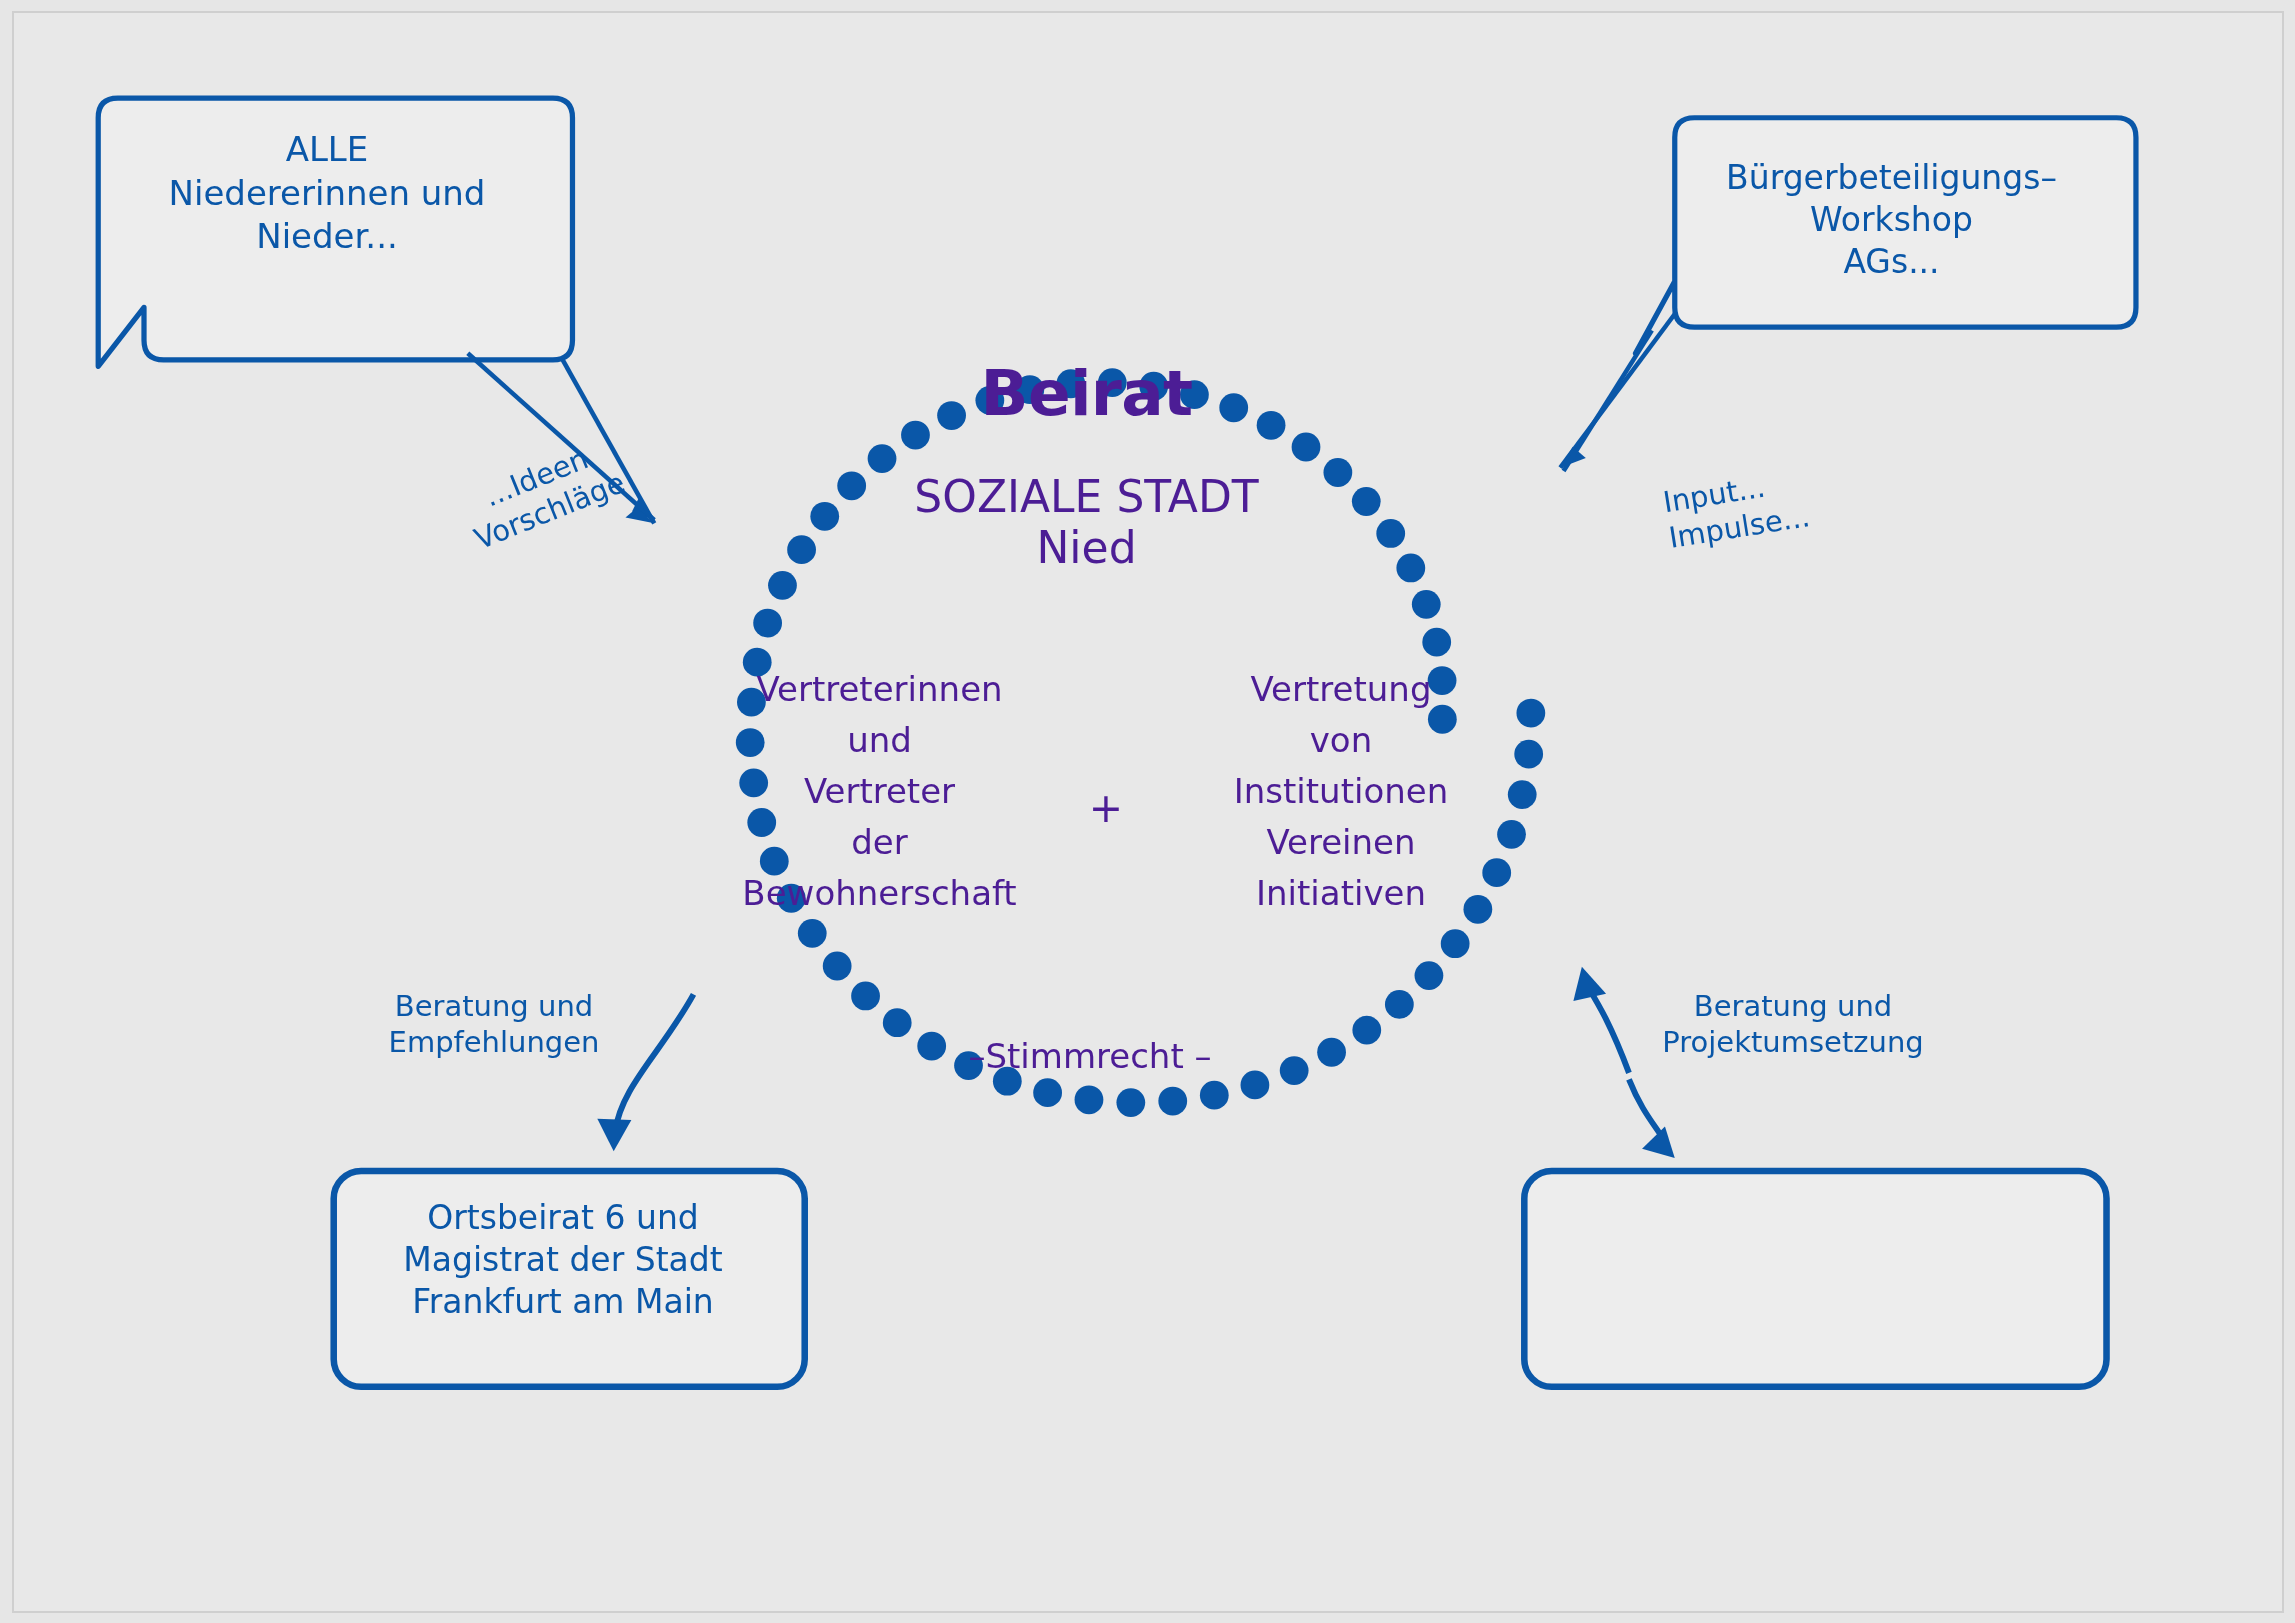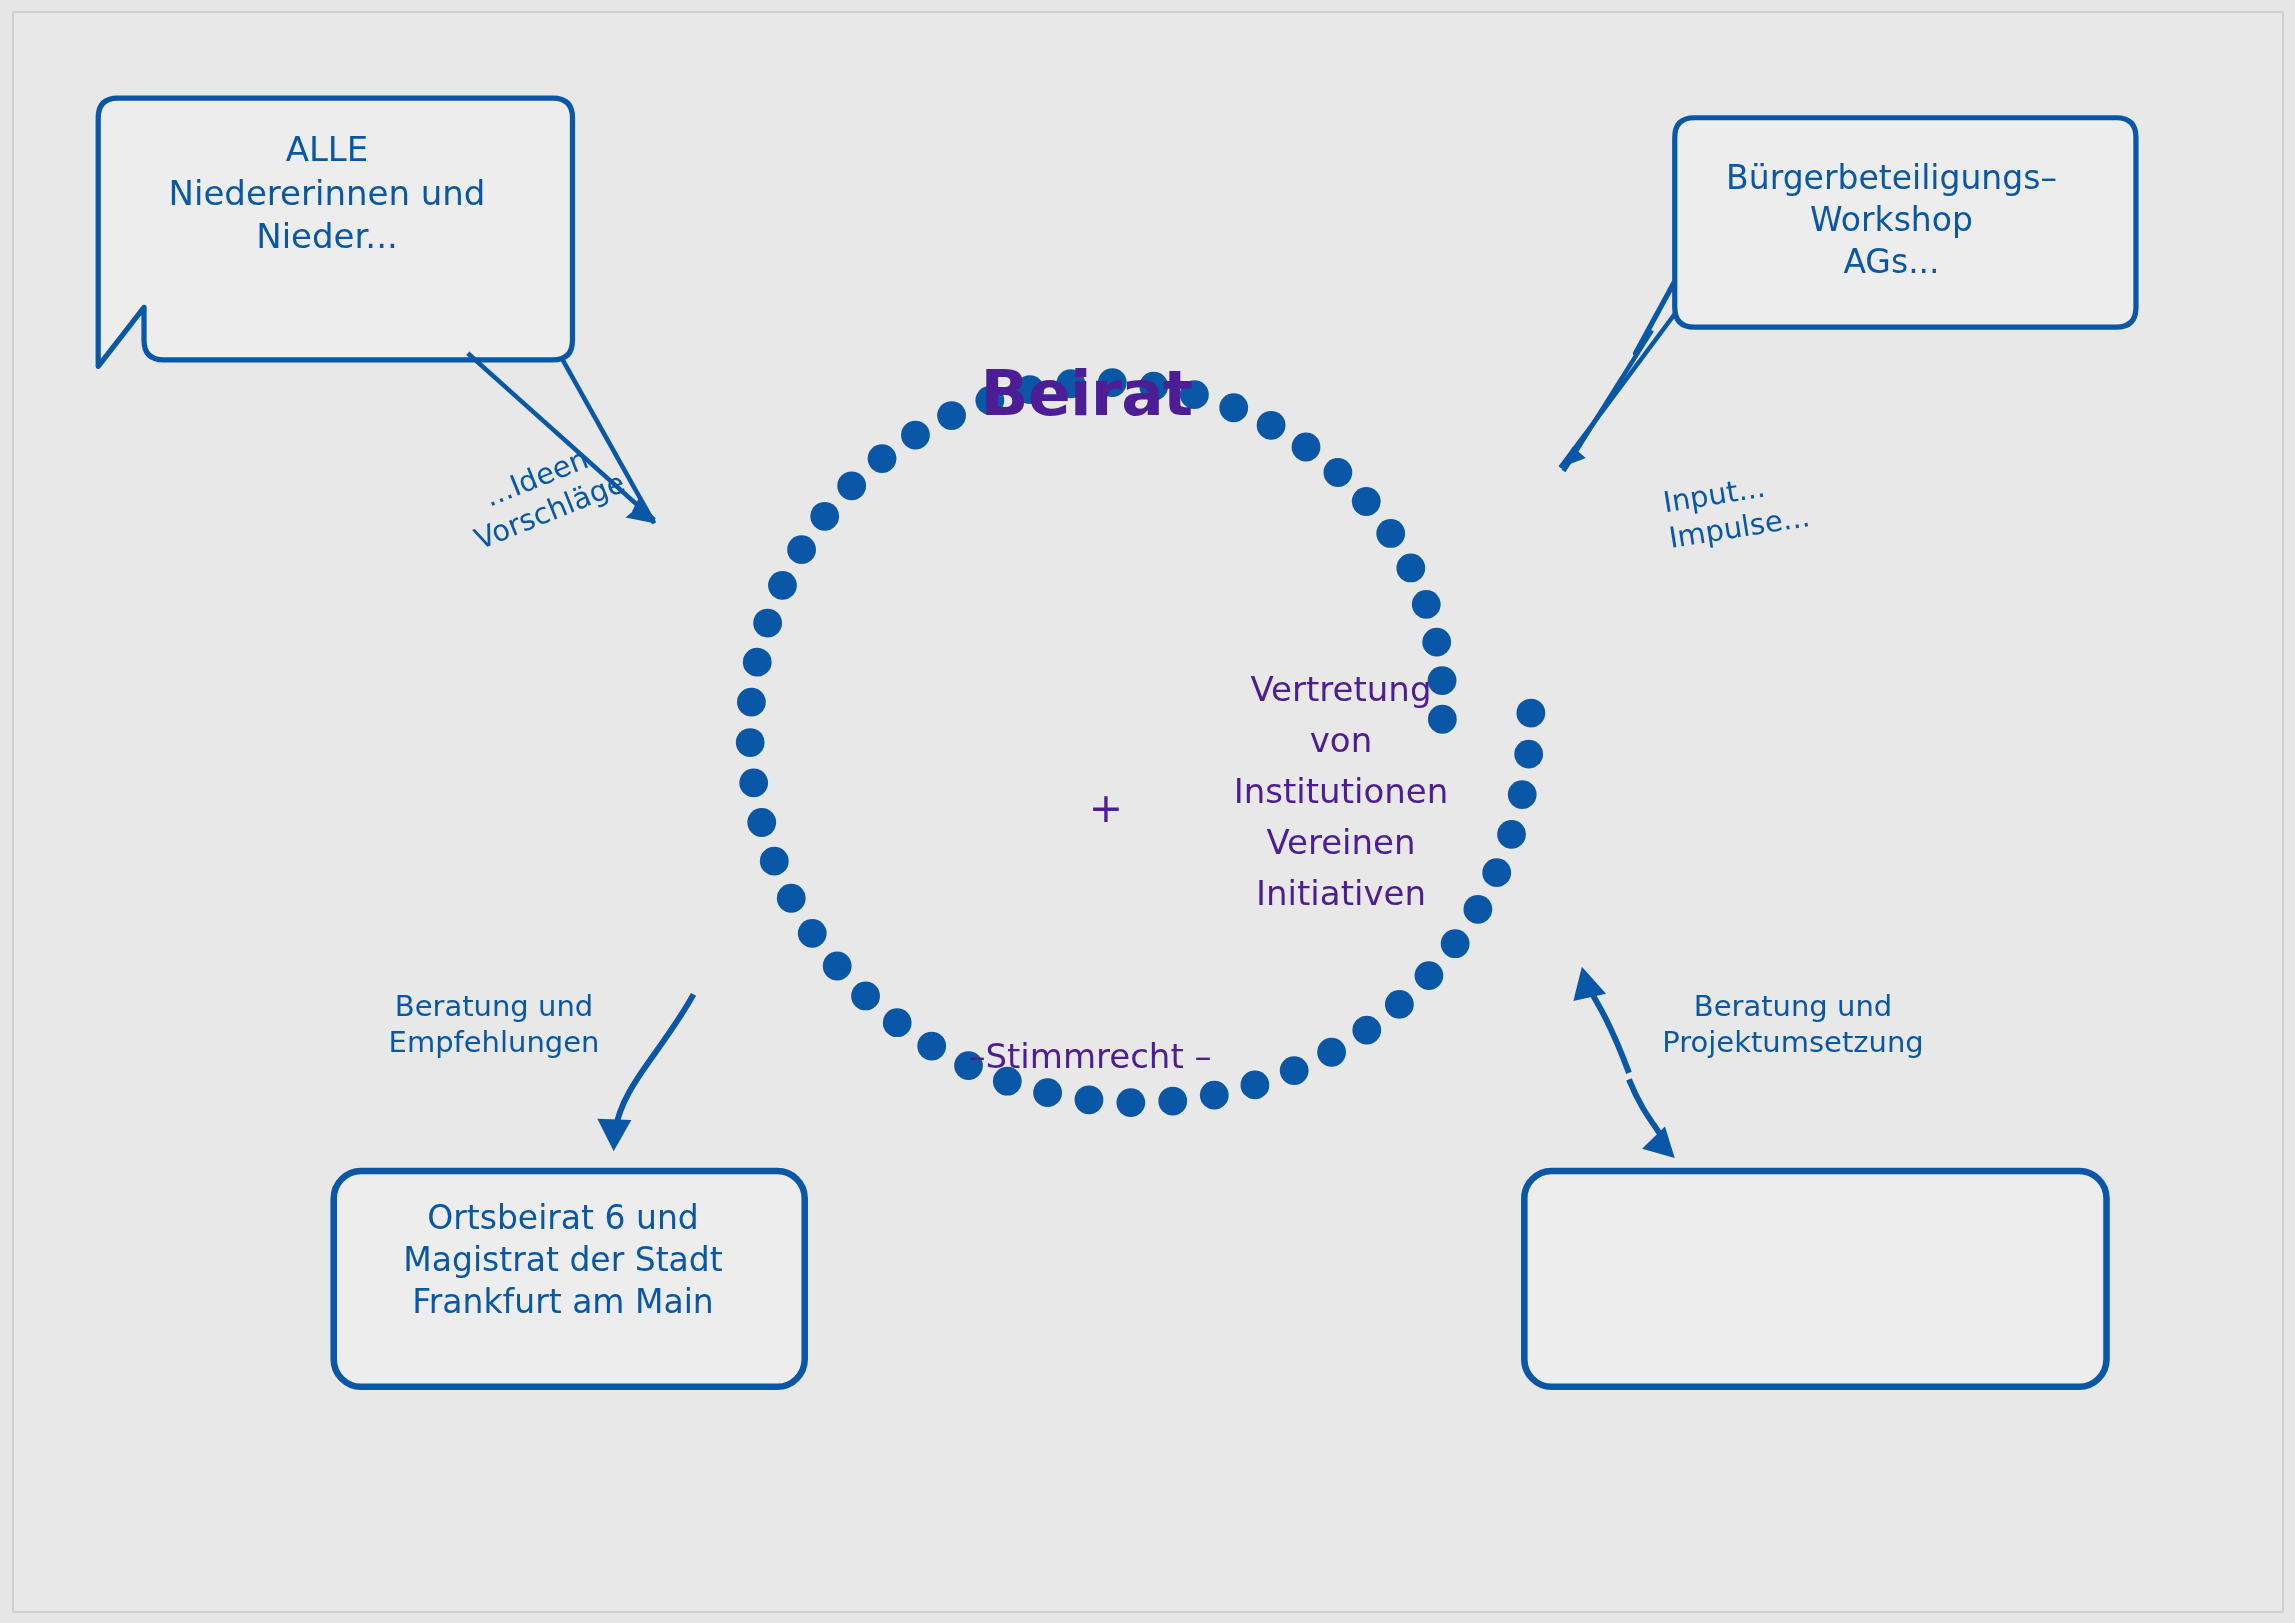--- a/index.html
+++ b/index.html
@@ -281,20 +281,27 @@
 
     <g fill="none" stroke="#0a57a8" stroke-width="9">
       <path d="M 2490 1640 C 2460 1560 2440 1530 2425 1505"></path>
       <polygon points="2418,1478 2455,1519 2405,1530" fill="#0a57a8" stroke="none"></polygon>
       <path d="M 2490 1650 C 2510 1700 2530 1720 2545 1745"></path>
       <polygon points="2560,1770 2510,1756 2545,1722" fill="#0a57a8" stroke="none"></polygon>
     </g>
   </svg>
 
   <div class="txt" id="beirat-title">Beirat</div>
+  <div class="txt" id="beirat-sub">SOZIALE STADT
+Nied</div>
+  <div class="txt" id="col-left">Vertreterinnen
+und
+Vertreter
+der
+Bewohnerschaft</div>
   <div class="txt" id="plus-sign">+</div>
   <div class="txt" id="col-right">Vertretung
 von
 Institutionen
 Vereinen
 Initiativen</div>
   <div class="txt" id="stimmrecht">–Stimmrecht  –</div>
 
   <div class="bubble-text" id="bubble-tl-text">ALLE
 Niedererinnen und

